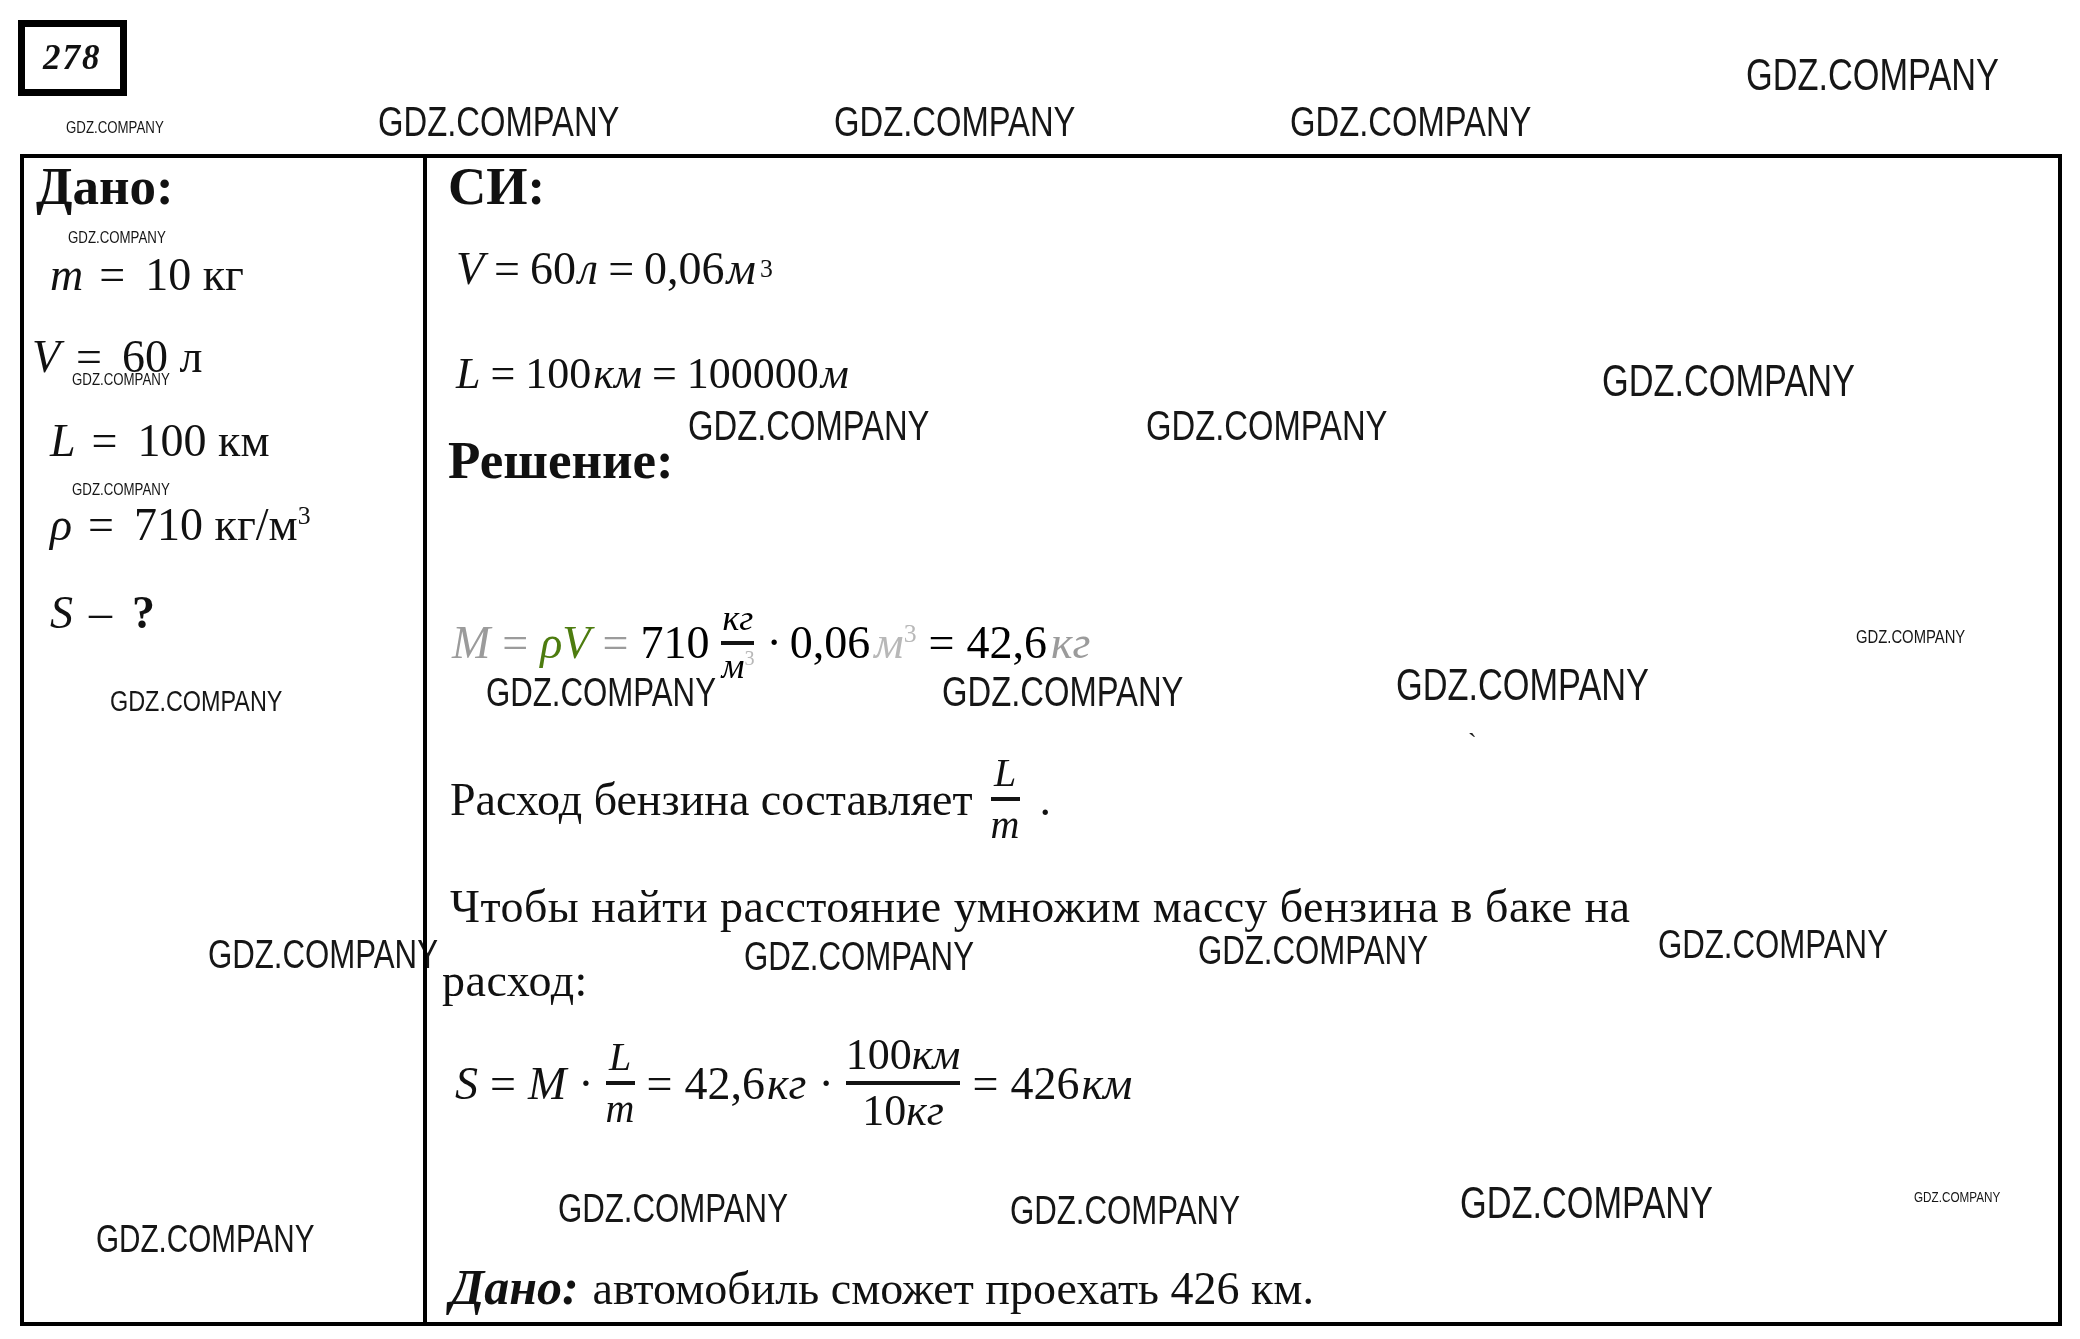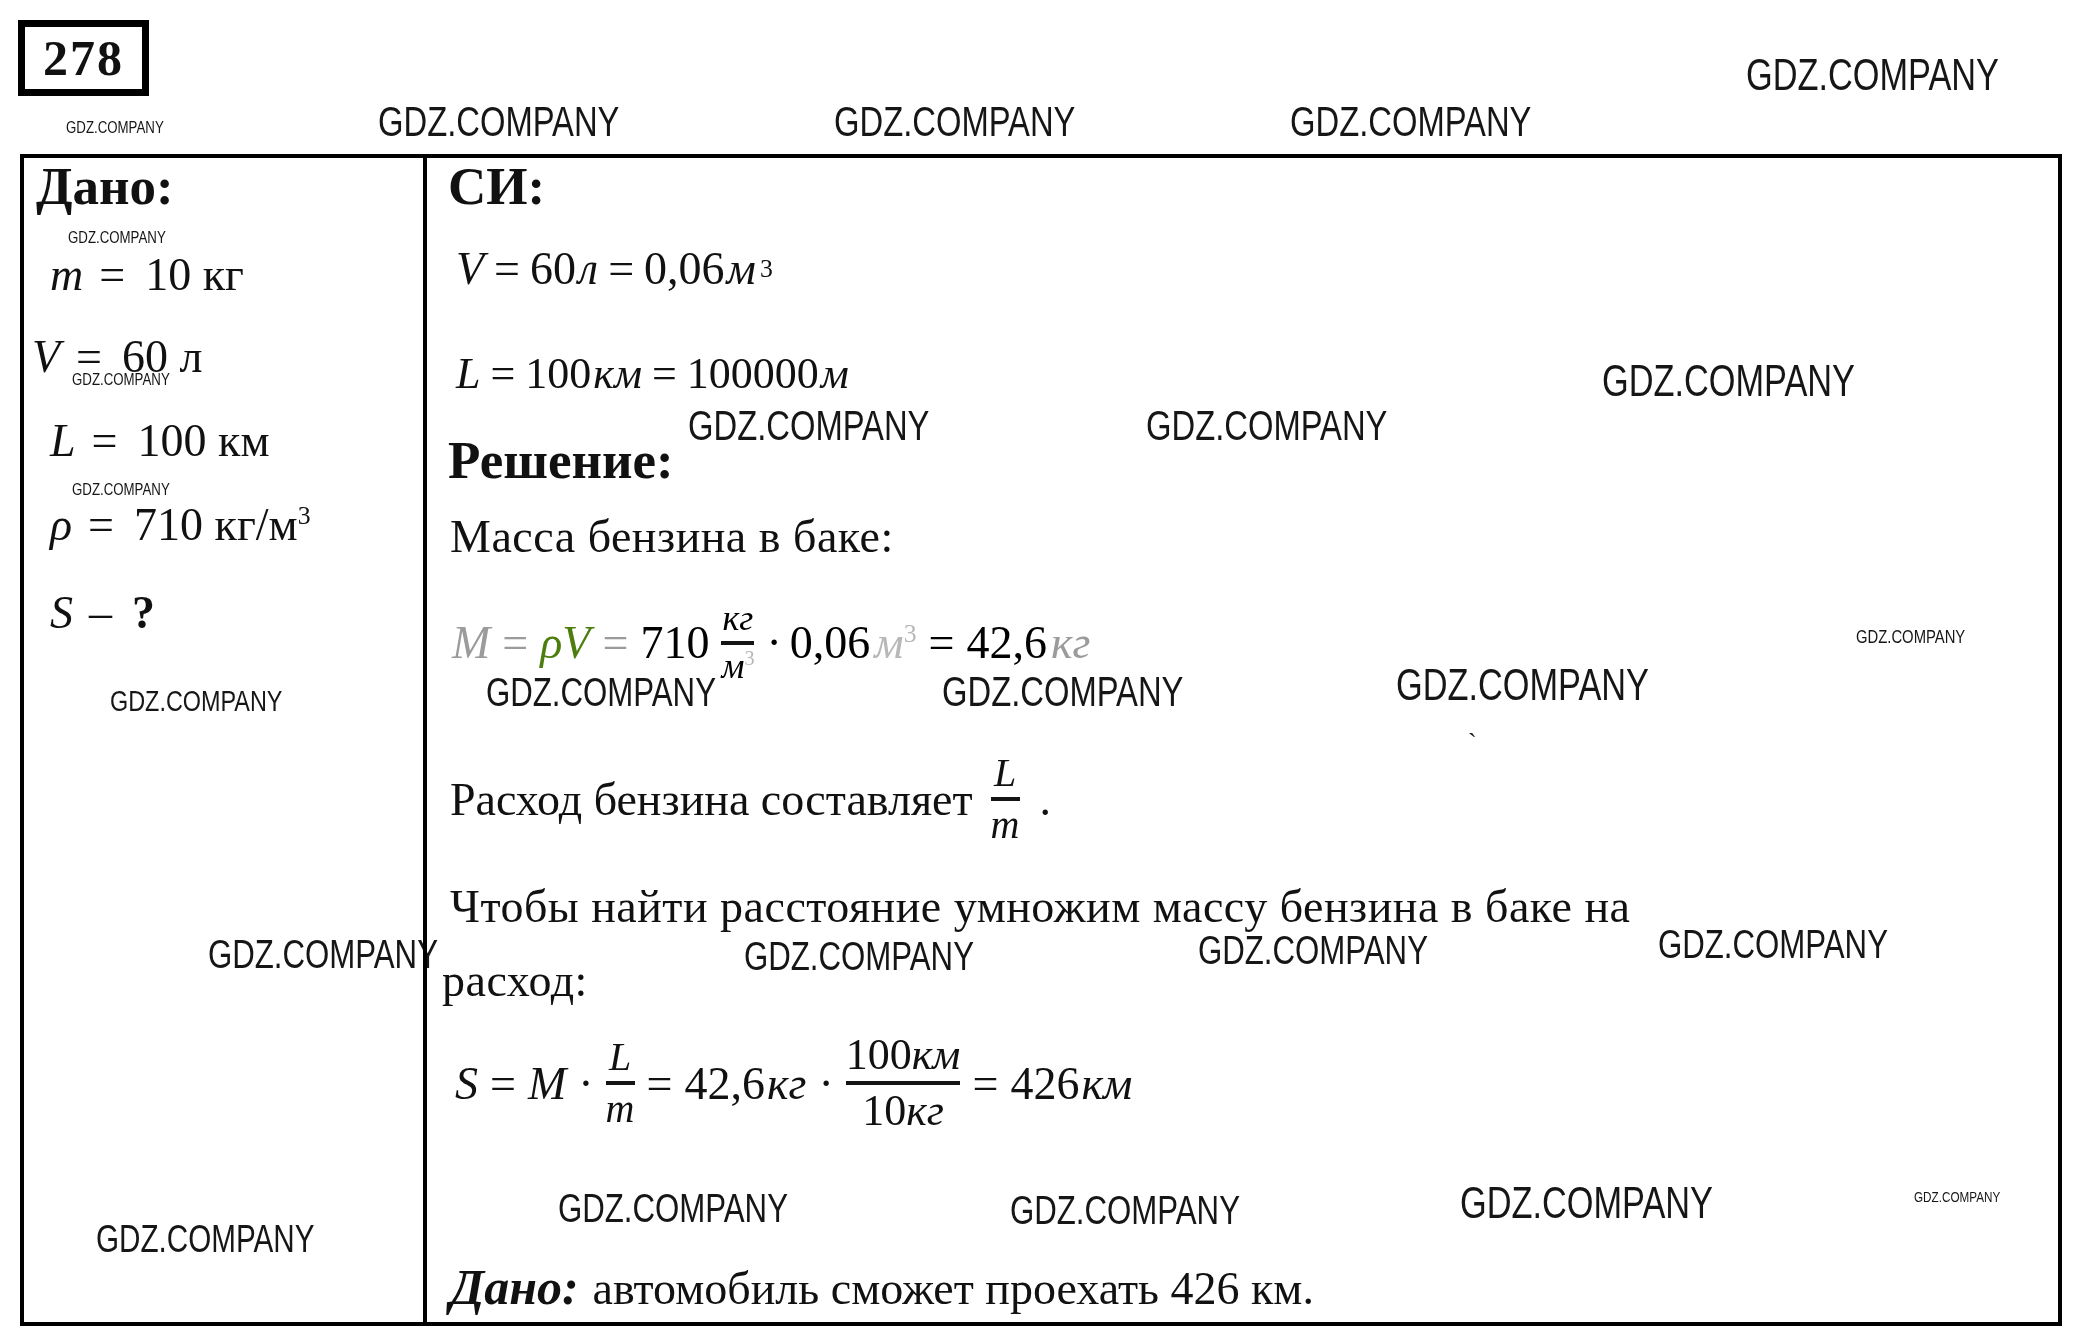--- a/index.html
+++ b/index.html
@@ -1,19 +1,19 @@
 <!DOCTYPE html>
 <html><head>
 <meta charset="utf-8">
 <style>
   html,body{margin:0;padding:0;background:#fff;}
   .page{position:relative;width:2080px;height:1339px;background:#ffffff;overflow:hidden;
         font-family:"Liberation Serif","DejaVu Serif",serif;color:#111;}
   .numbox{position:absolute;left:18px;top:20px;border:7px solid #000;padding:0 18px;
-          font-size:50px;font-weight:700;line-height:62px;letter-spacing:2px;}
+          font-size:35px;font-weight:700;line-height:62px;letter-spacing:2px;font-style:italic;}
   .mainbox{position:absolute;left:20px;top:154px;width:2034px;height:1164px;border:4px solid #000;}
   .vdivider{position:absolute;left:423px;top:154px;width:4px;height:1172px;background:#000;}
   .wm{position:absolute;font-family:"Liberation Sans","DejaVu Sans",sans-serif;white-space:nowrap;
       transform:scaleX(.78);transform-origin:left top;color:#161616;font-weight:400;}
   .h1{position:absolute;font-weight:700;font-size:53px;white-space:nowrap;}
   .gline{position:absolute;font-size:46px;white-space:nowrap;}
   .gline .rel{margin:0 20px 0 16px;}
   .gline .sym{font-style:italic;}
   .qline .val{font-weight:700;}
   .txt{position:absolute;font-size:46px;white-space:nowrap;letter-spacing:0.5px;}
@@ -107,21 +107,20 @@
     <span class="it">L</span>
     <span>=</span>
     <span>100</span>
       <span class="it" style="margin-left:-8px">км</span>
     <span>=</span>
     <span>100000</span>
       <span class="it" style="margin-left:-8px">м</span>
   </div>
 
   <div class="h1" style="left:448px;top:430px">Решение:</div>
-  <div class="txt" style="left:450px;top:510px">Масса бензина в баке:</div>
 
   <div class="formula" style="left:452px;top:600px">
     <span class="it g1">M</span>
     <span class="g1">=</span>
     <span class="it g2">ρV</span>
     <span class="g1">=</span>
     <span class="g4">710</span>
     <span class="mfrac fs36">
       <span class="it g4">кг</span>
       <span class="bar"></span>

